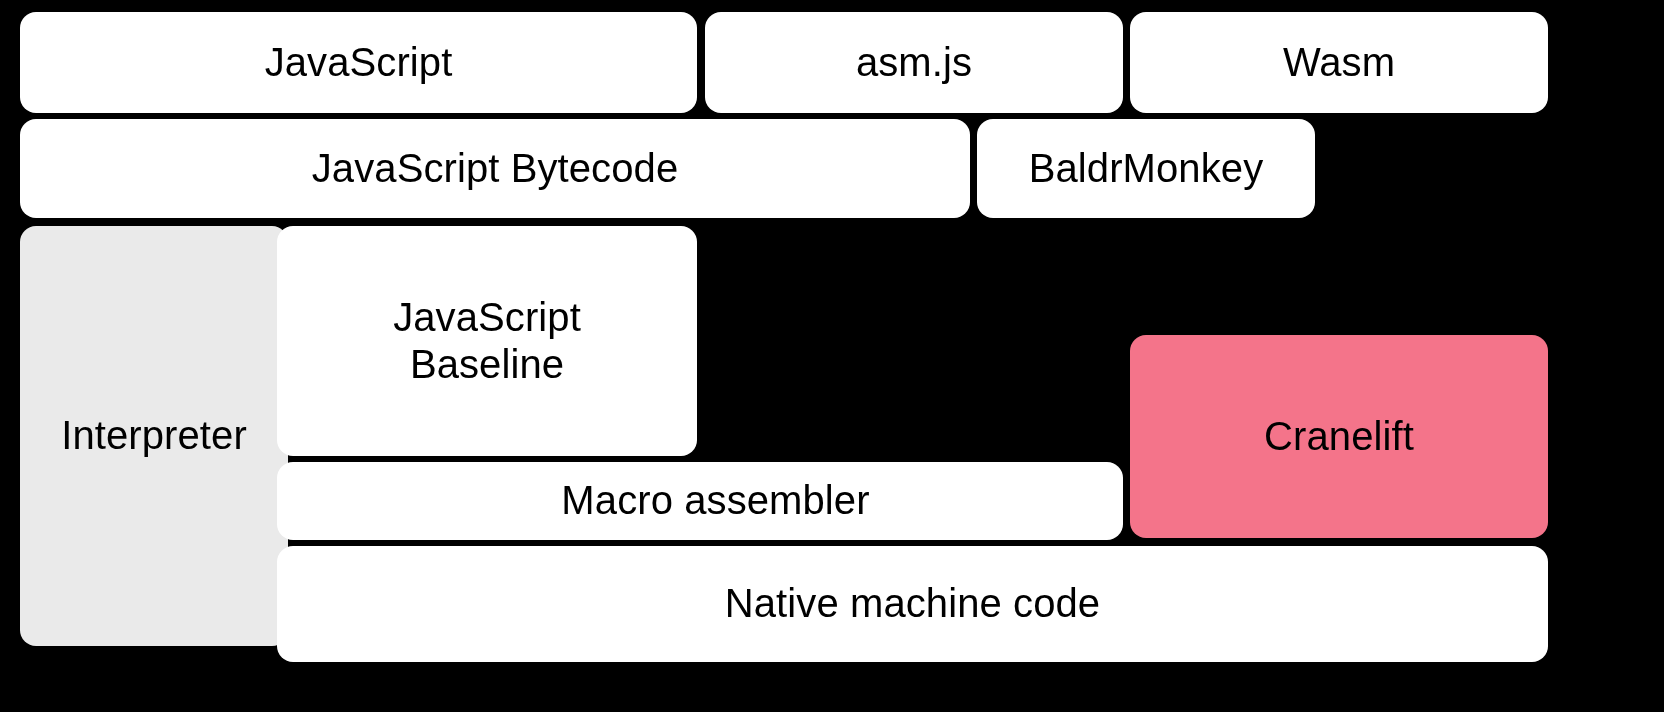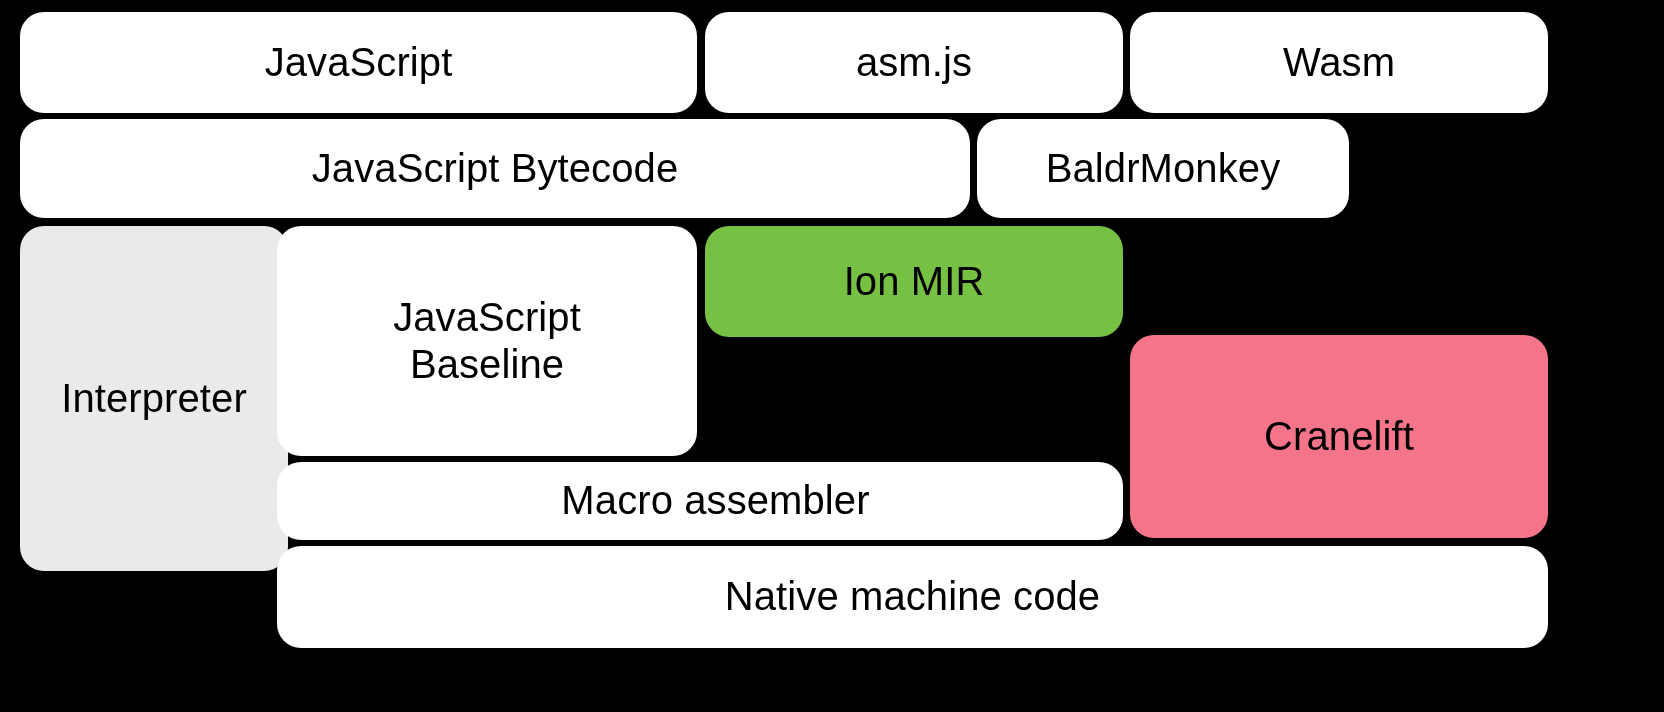--- a/index.html
+++ b/index.html
@@ -17,21 +17,21 @@
     background: #000000;
     overflow: hidden;
   }
   .node {
     position: absolute;
     box-sizing: border-box;
     display: flex;
     align-items: center;
     justify-content: center;
     text-align: center;
-    border-radius: 24px;
+    border-radius: 16px;
     color: #000000;
     font-size: 40px;
     line-height: 1.18;
     font-weight: 400;
     letter-spacing: 0.1px;
     padding: 2px 8px;
     white-space: pre-line;
     -webkit-font-smoothing: antialiased;
   }
   .fill-white { background: #ffffff; }
@@ -40,21 +40,20 @@
   .fill-pink  { background: #f4748a; }
 </style>
 </head>
 <body>
 
 <div id="stage" style="background: rgb(0, 0, 0);">
     <div class="node fill-white" style="left: 20px; top: 12px; width: 677px; height: 101px;">JavaScript</div>
     <div class="node fill-white" style="left: 705px; top: 12px; width: 418px; height: 101px;">asm.js</div>
     <div class="node fill-white" style="left: 1130px; top: 12px; width: 418px; height: 101px;">Wasm</div>
     <div class="node fill-white" style="left: 20px; top: 119px; width: 950px; height: 99px; padding-left: 8px;">JavaScript Bytecode</div>
-    <div class="node fill-white" style="left: 977px; top: 119px; width: 372px; height: 99px;">BaldrMonkey</div>
-    <div class="node fill-grey" style="left: 20px; top: 226px; width: 268px; height: 345px;">Interpreter</div>
+    <div class="node fill-white" style="left: 977px; top: 119px; width: 338px; height: 99px;">BaldrMonkey</div>
+    <div class="node fill-grey" style="left: 20px; top: 226px; width: 268px; height: 420px;">Interpreter</div>
     <div class="node fill-white" style="left: 277px; top: 226px; width: 420px; height: 230px;">JavaScript
 Baseline</div>
-    <div class="node fill-green" style="left: 705px; top: 226px; width: 418px; height: 111px;">Ion MIR</div>
     <div class="node fill-pink" style="left: 1130px; top: 335px; width: 418px; height: 203px;">Cranelift</div>
     <div class="node fill-white" style="left: 277px; top: 462px; width: 846px; height: 78px; padding-left: 39px;">Macro assembler</div>
-    <div class="node fill-white" style="left: 277px; top: 546px; width: 1271px; height: 102px;">Native machine code</div>
+    <div class="node fill-white" style="left: 277px; top: 546px; width: 1271px; height: 116px;">Native machine code</div>
   </div>
 
 </body></html>

